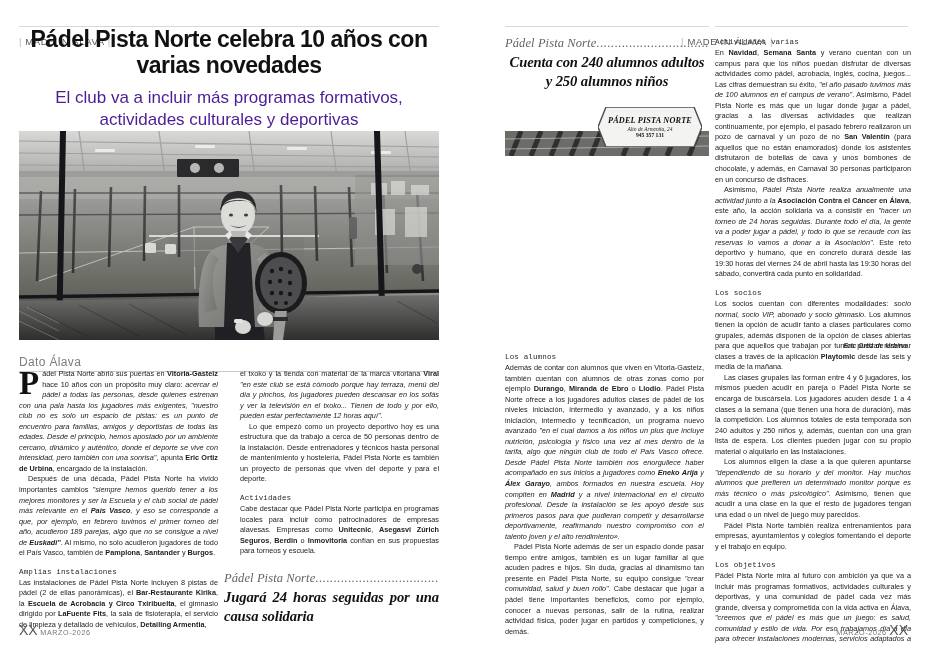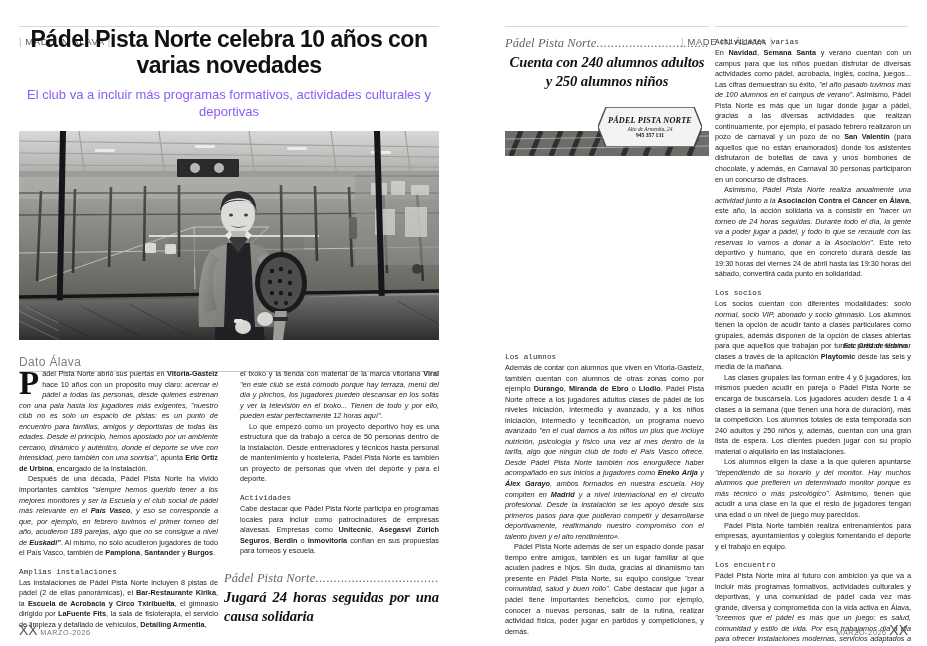--- a/index.html
+++ b/index.html
@@ -59,24 +59,24 @@
     font-size: 23px;
     line-height: 1.13;
     text-align: center;
     letter-spacing: -0.5px;
     color: #111113;
     margin: 0;
     padding-top: 2px;
   }
   .subhead {
     font-family: "Liberation Sans", sans-serif;
-    font-size: 13px;
+    font-size: 17px;
     line-height: 1.3;
     text-align: center;
-    color: #8b5cf6;
+    color: #4c1d95;
     margin: 9px 0 0 0;
     font-weight: normal;
   }
 
   .photo-wrap {
     position: absolute;
     left: 19px;
     top: 131px;
     width: 420px;
     height: 209px;
@@ -534,18 +534,18 @@
 
 <div class="rightcol">
   <div class="sechead" style="margin-top:0">Actividades varias</div>
   <p class="bt noind">En <b>Navidad</b>, <b>Semana Santa</b> y verano cuentan con un campus para que los niños puedan disfrutar de diversas actividades como pádel, acrobacia, inglés, cocina, juegos... Las cifras demuestran su éxito, <i>"el año pasado tuvimos más de 100 alumnos en el campus de verano"</i>. Asimismo, Pádel Pista Norte es más que un lugar donde jugar a pádel, gracias a las diversas actividades que realizan continuamente, por ejemplo, el pasado febrero realizaron un pozo de carnaval y un pozo de no <b>San Valentín</b> (para aquellos que no están enamorados) donde los asistentes disfrutaron de botellas de cava y unos bombones de chocolate, y además, en Carnaval 30 personas participaron en un concurso de disfraces.</p>
   <p class="bt">Asimismo, <i>Pádel Pista Norte realiza anualmente una actividad junto a la</i> <b>Asociación Contra el Cáncer en Álava</b>, este año, la acción solidaria va a consistir en <i>"hacer un torneo de 24 horas seguidas. Durante todo el día, la gente va a poder jugar a pádel, y todo lo que se recaude con las reservas lo vamos a donar a la Asociación"</i>. Este reto deportivo y humano, que en concreto durará desde las 19:30 horas del viernes 24 de abril hasta las 19:30 horas del sábado, convertirá cada punto en solidaridad.</p>
   <div class="sechead">Los socios</div>
   <p class="bt noind">Los socios cuentan con diferentes modalidades: <i>socio normal, socio VIP, abonado y socio gimnasio</i>. Los alumnos tienen la opción de acudir tanto a clases particulares como grupales, además disponen de la opción de clases abiertas para que aquellos que trabajan por turnos puedan reservar clases a través de la aplicación <b>Playtomic</b> desde las seis y media de la mañana.</p>
   <p class="bt">Las clases grupales las forman entre 4 y 6 jugadores, los mismos pueden acudir en pareja o Pádel Pista Norte se encarga de buscársela. Los jugadores acuden desde 1 a 4 clases a la semana (que tienen una hora de duración), más la competición. Los alumnos totales de esta temporada son 240 adultos y 250 niños y, además, cuentan con una gran lista de espera. Los clientes pueden jugar con su propio material o alquilarlo en las instalaciones.</p>
   <p class="bt">Los alumnos eligen la clase a la que quieren apuntarse <i>"dependiendo de su horario y del monitor. Hay muchos alumnos que prefieren un determinado monitor porque es más técnico o más psicológico"</i>. Asimismo, tienen que acudir a una clase en la que el resto de jugadores tengan una edad o un nivel de juego muy parecidos.</p>
   <p class="bt">Pádel Pista Norte también realiza entrenamientos para empresas, ayuntamientos y colegios fomentando el deporte y el trabajo en equipo.</p>
-  <div class="sechead">Los encuentro</div>
+  <div class="sechead">Los objetivos</div>
   <p class="bt noind">Pádel Pista Norte mira al futuro con ambición ya que va a incluir más programas formativos, actividades culturales y deportivas, y una comunidad de pádel cada vez más grande, diversa y comprometida con la vida activa en Álava, <i>"creemos que el pádel es más que un juego: es salud, comunidad y estilo de vida. Por eso trabajamos día a día para ofrecer instalaciones modernas, servicios adaptados a las necesidades de nuestros socios y una experiencia completa: clases dirigidas, torneos regulares, actividades para niños y adultos, y eventos sociales que conectan a la gente más allá de la pista"</i>.</p>
 </div>
 
 <div class="folio folio-left"><span class="pg">XX</span> <span>MARZO-2026</span></div>
 <div class="folio folio-right"><span>MARZO-2026</span> <span class="pg">XX</span></div>
 
 </body></html>

